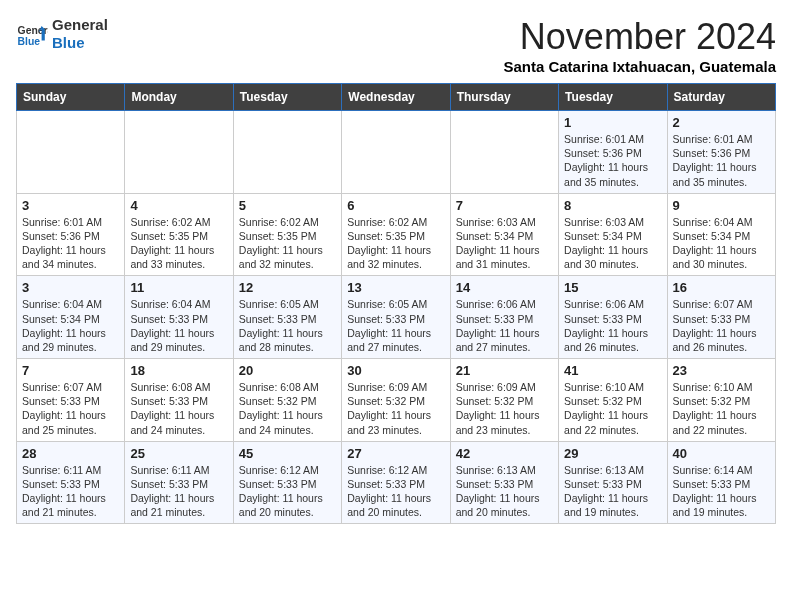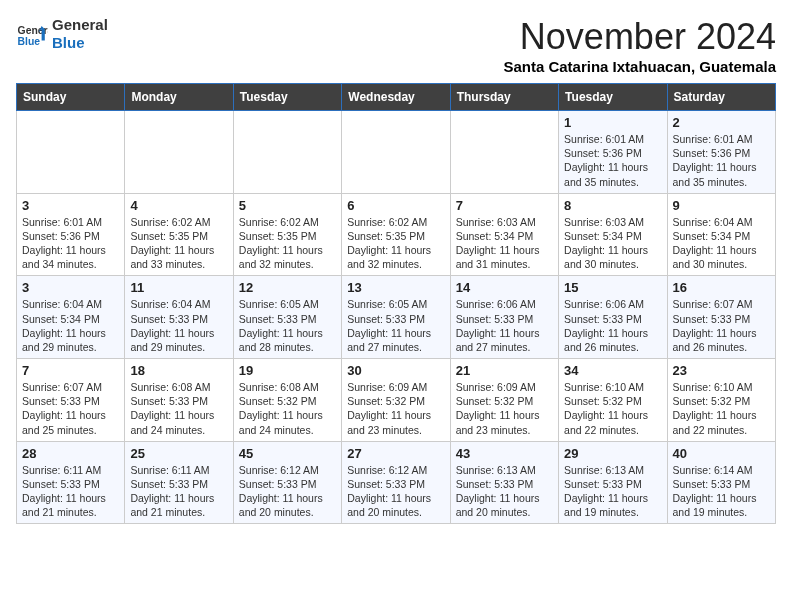--- a/index.html
+++ b/index.html
@@ -200,33 +200,33 @@
       <tr>
         <td>
           <span class="day-num">7</span>
           <div class="day-info">Sunrise: 6:07 AM<br>Sunset: 5:33 PM<br>Daylight: 11 hours<br>and 25 minutes.</div>
         </td>
         <td>
           <span class="day-num">18</span>
           <div class="day-info">Sunrise: 6:08 AM<br>Sunset: 5:33 PM<br>Daylight: 11 hours<br>and 24 minutes.</div>
         </td>
         <td>
-          <span class="day-num">19</span>
+          <span class="day-num">20</span>
           <div class="day-info">Sunrise: 6:08 AM<br>Sunset: 5:32 PM<br>Daylight: 11 hours<br>and 24 minutes.</div>
         </td>
         <td>
           <span class="day-num">30</span>
           <div class="day-info">Sunrise: 6:09 AM<br>Sunset: 5:32 PM<br>Daylight: 11 hours<br>and 23 minutes.</div>
         </td>
         <td>
           <span class="day-num">21</span>
           <div class="day-info">Sunrise: 6:09 AM<br>Sunset: 5:32 PM<br>Daylight: 11 hours<br>and 23 minutes.</div>
         </td>
         <td>
-          <span class="day-num">34</span>
+          <span class="day-num">41</span>
           <div class="day-info">Sunrise: 6:10 AM<br>Sunset: 5:32 PM<br>Daylight: 11 hours<br>and 22 minutes.</div>
         </td>
         <td>
           <span class="day-num">23</span>
           <div class="day-info">Sunrise: 6:10 AM<br>Sunset: 5:32 PM<br>Daylight: 11 hours<br>and 22 minutes.</div>
         </td>
       </tr>
       <tr>
         <td>
           <span class="day-num">28</span>
@@ -238,21 +238,21 @@
         </td>
         <td>
           <span class="day-num">45</span>
           <div class="day-info">Sunrise: 6:12 AM<br>Sunset: 5:33 PM<br>Daylight: 11 hours<br>and 20 minutes.</div>
         </td>
         <td>
           <span class="day-num">27</span>
           <div class="day-info">Sunrise: 6:12 AM<br>Sunset: 5:33 PM<br>Daylight: 11 hours<br>and 20 minutes.</div>
         </td>
         <td>
-          <span class="day-num">43</span>
+          <span class="day-num">42</span>
           <div class="day-info">Sunrise: 6:13 AM<br>Sunset: 5:33 PM<br>Daylight: 11 hours<br>and 20 minutes.</div>
         </td>
         <td>
           <span class="day-num">29</span>
           <div class="day-info">Sunrise: 6:13 AM<br>Sunset: 5:33 PM<br>Daylight: 11 hours<br>and 19 minutes.</div>
         </td>
         <td>
           <span class="day-num">40</span>
           <div class="day-info">Sunrise: 6:14 AM<br>Sunset: 5:33 PM<br>Daylight: 11 hours<br>and 19 minutes.</div>
         </td>

